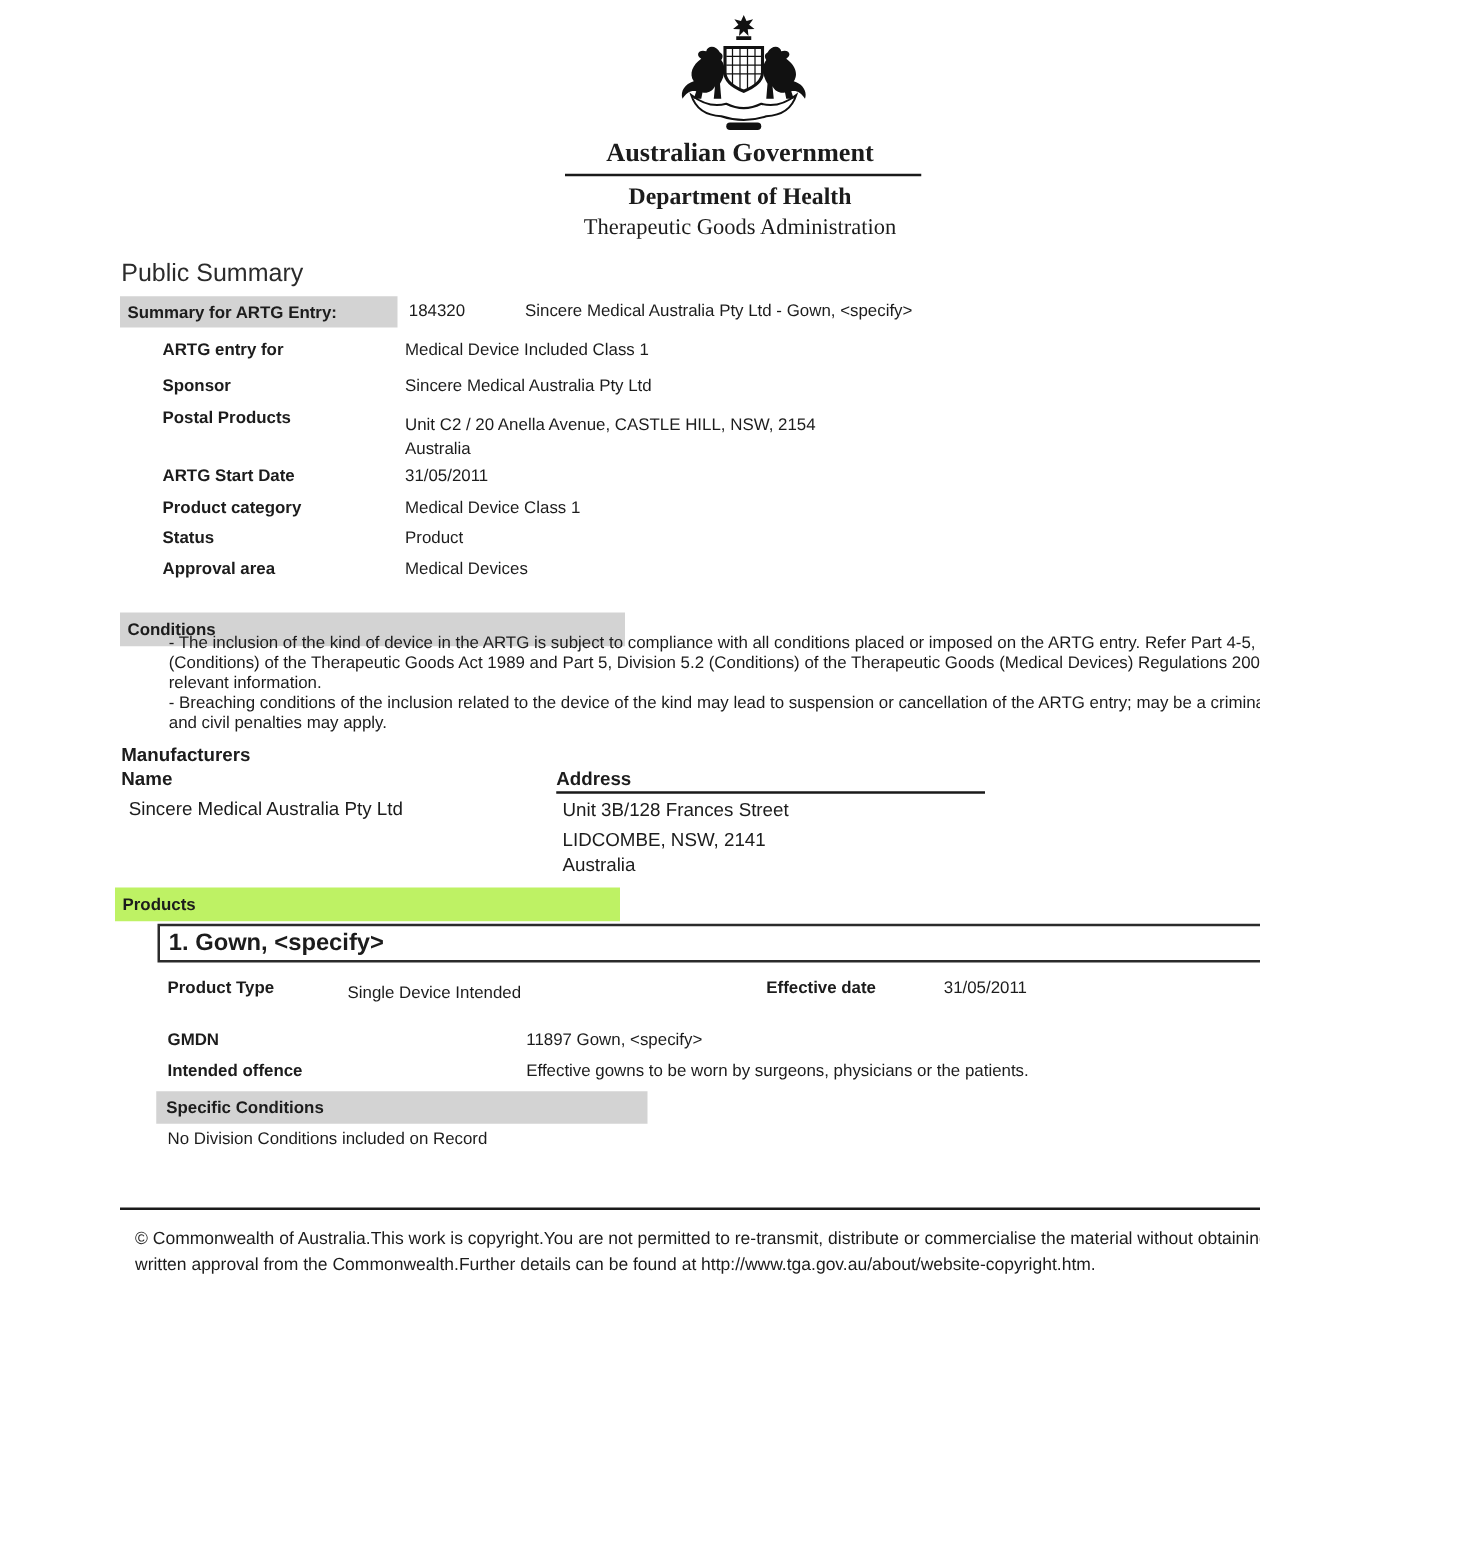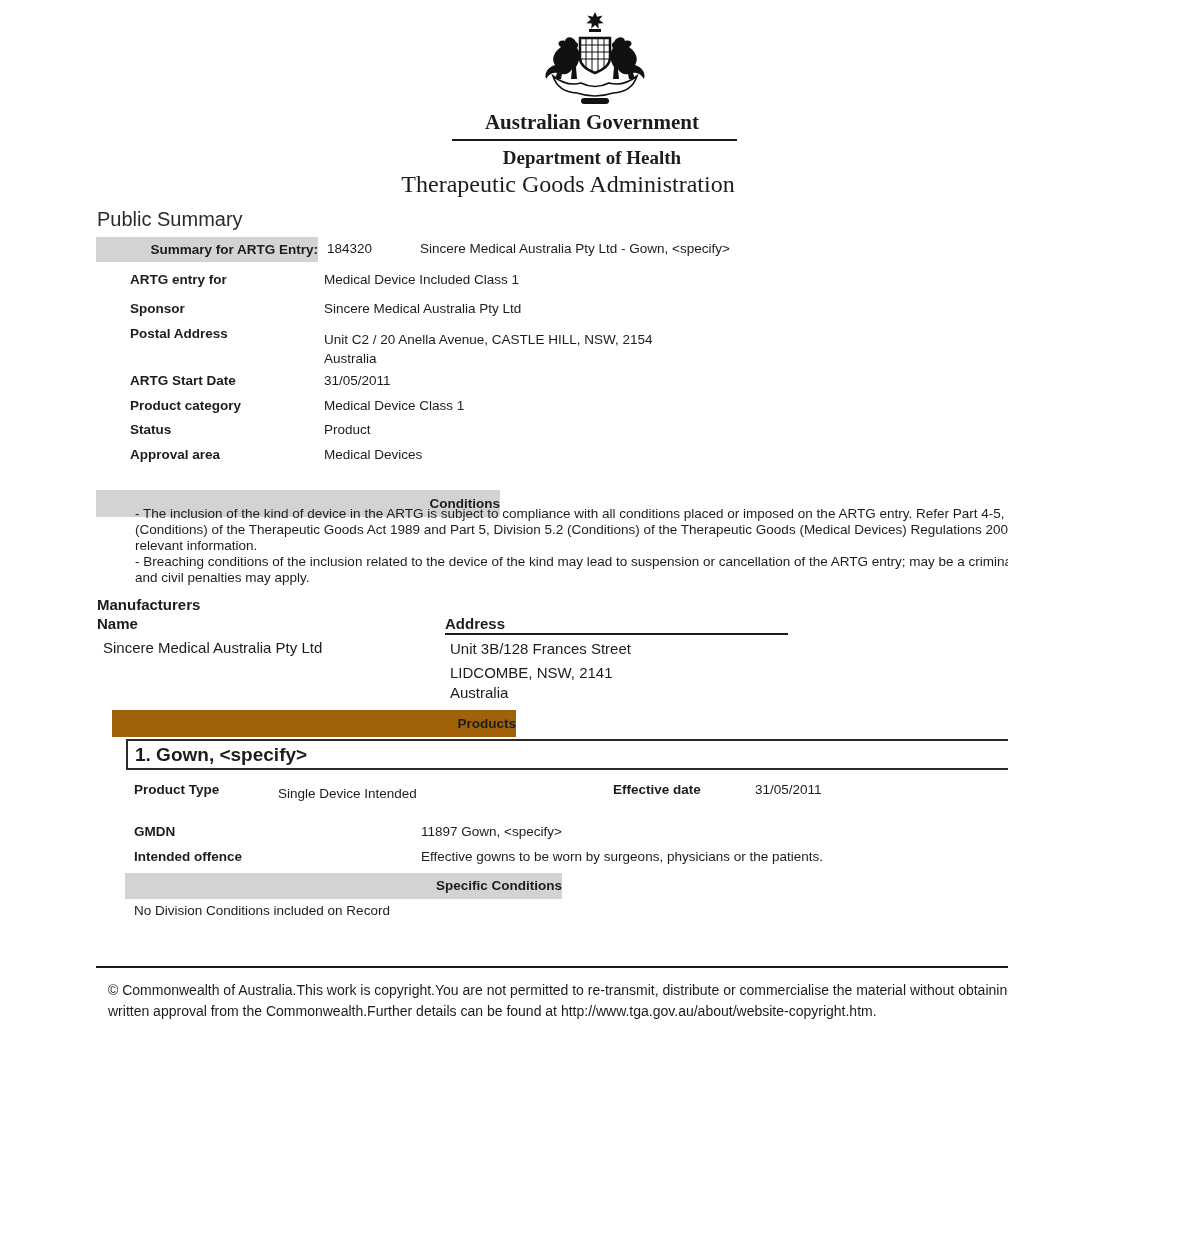--- a/index.html
+++ b/index.html
@@ -5,21 +5,21 @@
   html,body{margin:0;padding:0;background:#fff;}
   body{font-family:"Liberation Sans", sans-serif;color:#1c1c1c;}
   .page{position:relative;width:1008px;height:1250px;background:#ffffff;overflow:hidden;border-radius:26px;}
   .abs{position:absolute;}
   .serif{font-family:"Liberation Serif", serif;}
   .center{text-align:center;}
   .b{font-weight:bold;}
   .lbl{font-weight:bold;font-size:13.5px;white-space:nowrap;}
   .val{font-size:13.5px;white-space:nowrap;}
   .m15{font-size:15px;white-space:nowrap;}
-  .bar{background:#d3d3d3;text-align:right;}
+  .bar{background:#d3d3d3;}
   .bar .lbl{line-height:25px;padding-left:6px;}
   .rule{background:#1a1a1a;}
   .conditions-text{font-size:13.5px;line-height:16px;}
   .conditions-text p{margin:0;}
   .footer-text{font-size:14px;line-height:21px;}
   .product-box{border:2px solid #2b2b2b;background:#fff;}
   .product-box .title{font-size:19px;font-weight:bold;line-height:27px;padding-left:7px;white-space:nowrap;}
   .watermark{writing-mode:vertical-rl;font-family:"Liberation Serif", serif;font-size:80px;line-height:82px;white-space:nowrap;}
 </style>
 </head>
@@ -45,37 +45,37 @@
         <line x1="46" y1="33" x2="74" y2="33"></line>
           <line x1="46" y1="40" x2="74" y2="40"></line>
         <line x1="46" y1="47" x2="74" y2="47"></line>
       </g>
       <path stroke-width="1.6" d="M18 64 Q32 75 46 71 Q60 78 74 71 Q88 75 102 64 Q97 80 78 81 Q60 87 42 81 Q23 80 18 64 Z"></path>
     </g>
   </svg>
   <div class="abs serif b center" style="left:392px;top:110px;width:400px;font-size:21px">Australian Government</div>
   <div class="abs rule" style="left:452px;top:139px;width:285px;height:2px"></div>
   <div class="abs serif b center" style="left:392px;top:147px;width:400px;font-size:19px">Department of Health</div>
-  <div class="abs serif center" style="left:368px;top:171px;width:400px;font-size:24px">Therapeutic Goods Administration</div>
+  <div class="abs serif center" style="left:392px;top:171px;width:400px;font-size:18px">Therapeutic Goods Administration</div>
 
   <div class="abs" style="left:97px;top:208px;font-size:20px;color:#2b2b2b">Public Summary</div>
 
   <div class="abs bar" style="left: 96px; top: 237px; width: 222px; height: 25px; background: rgb(211, 211, 211);">
     <div class="lbl">Summary for ARTG Entry:</div>
   </div>
   <div class="abs val" style="left:327px;top:241px">184320</div>
   <div class="abs val" style="left:420px;top:241px">Sincere Medical Australia Pty Ltd - Gown, &lt;specify&gt;</div>
 
   <div class="abs lbl" style="left:130px;top:272px">ARTG entry for</div>
   <div class="abs val" style="left:324px;top:272px">Medical Device Included Class 1</div>
 
   <div class="abs lbl" style="left:130px;top:301px">Sponsor</div>
   <div class="abs val" style="left:324px;top:301px">Sincere Medical Australia Pty Ltd</div>
 
-  <div class="abs lbl" style="left:130px;top:326px">Postal Address</div>
+  <div class="abs lbl" style="left:130px;top:326px">Postal Products</div>
   <div class="abs val" style="left:324px;top:330px;line-height:19px">
     <div>Unit C2 / 20 Anella Avenue, CASTLE HILL, NSW, 2154</div>
     <div>Australia</div>
   </div>
 
   <div class="abs lbl" style="left:130px;top:373px">ARTG Start Date</div>
   <div class="abs val" style="left:324px;top:373px">31/05/2011</div>
 
   <div class="abs lbl" style="left:130px;top:398px">Product category</div>
   <div class="abs val" style="left:324px;top:398px">Medical Device Class 1</div>
@@ -96,38 +96,38 @@
 
   <div class="abs m15 b" style="left:97px;top:596px">Manufacturers</div>
   <div class="abs m15 b" style="left:97px;top:615px">Name</div>
   <div class="abs m15 b" style="left:445px;top:615px">Address</div>
   <div class="abs rule" style="left:445px;top:633px;width:343px;height:2px"></div>
   <div class="abs m15" style="left:103px;top:639px">Sincere Medical Australia Pty Ltd</div>
   <div class="abs m15" style="left:450px;top:640px">Unit 3B/128 Frances Street</div>
   <div class="abs m15" style="left:450px;top:664px">LIDCOMBE, NSW, 2141</div>
   <div class="abs m15" style="left:450px;top:684px">Australia</div>
 
-  <div class="abs bar" style="left: 112px; top: 710px; width: 404px; height: 27px; background: #a16207;">
+  <div class="abs bar" style="left: 92px; top: 710px; width: 404px; height: 27px; background: #bef264;">
     <div class="lbl" style="line-height:27px">Products</div>
   </div>
   <div class="abs product-box" style="left:126px;top:739px;width:961px;height:27px">
     <div class="title">1. Gown, &lt;specify&gt;</div>
   </div>
 
   <div class="abs lbl" style="left:134px;top:782px">Product Type</div>
   <div class="abs val" style="left:278px;top:786px">Single Device Intended</div>
   <div class="abs lbl" style="left:613px;top:782px">Effective date</div>
   <div class="abs val" style="left:755px;top:782px">31/05/2011</div>
 
   <div class="abs lbl" style="left:134px;top:824px">GMDN</div>
   <div class="abs val" style="left:421px;top:824px">11897 Gown, &lt;specify&gt;</div>
   <div class="abs lbl" style="left:134px;top:849px">Intended offence</div>
   <div class="abs val" style="left:421px;top:849px">Effective gowns to be worn by surgeons, physicians or the patients.</div>
 
-  <div class="abs bar" style="left: 125px; top: 873px; width: 393px; height: 26px; background: rgb(211, 211, 211); padding-left: 44px;">
+  <div class="abs bar" style="left: 125px; top: 873px; width: 393px; height: 26px; background: rgb(211, 211, 211);">
     <div class="lbl" style="line-height:26px;padding-left:8px">Specific Conditions</div>
   </div>
   <div class="abs val" style="left:134px;top:903px">No Division Conditions included on Record</div>
 
   <div class="abs rule" style="left:96px;top:966px;width:994px;height:2px"></div>
   <div class="abs footer-text" style="left:108px;top:980px;width:952px">© Commonwealth of Australia.This work is copyright.You are not permitted to re-transmit, distribute or commercialise the material without obtaining prior written approval from the Commonwealth.Further details can be found at http://www.tga.gov.au/about/website-copyright.htm.</div>
 
   <div class="abs watermark" style="left: 1097px; top: 666px; width: 83px; height: 552px; color: rgb(122, 144, 146);">Public Summary</div>
 
 </div>

